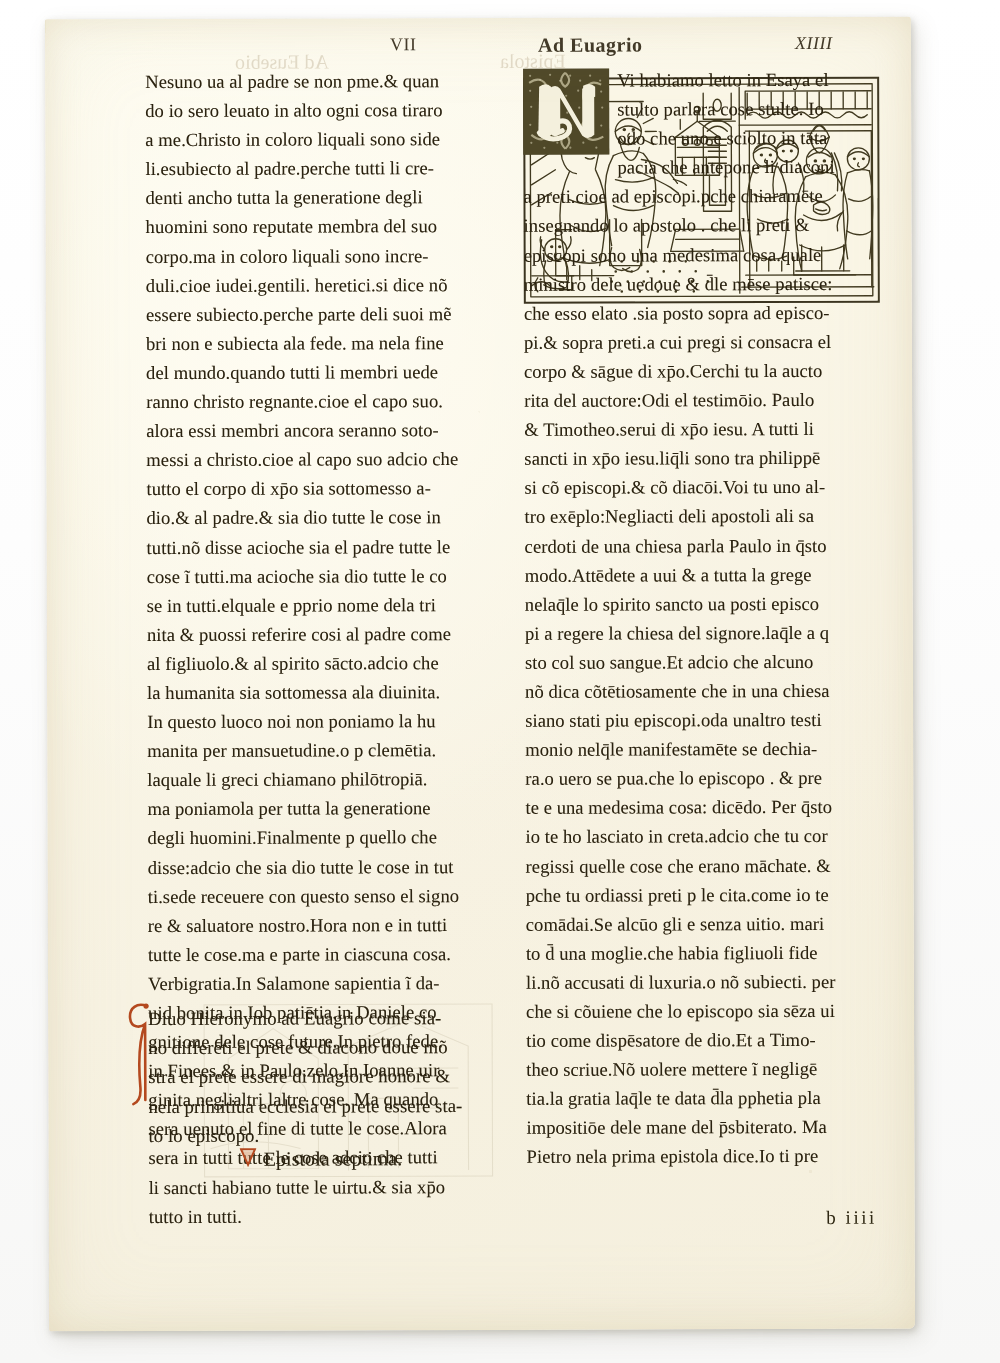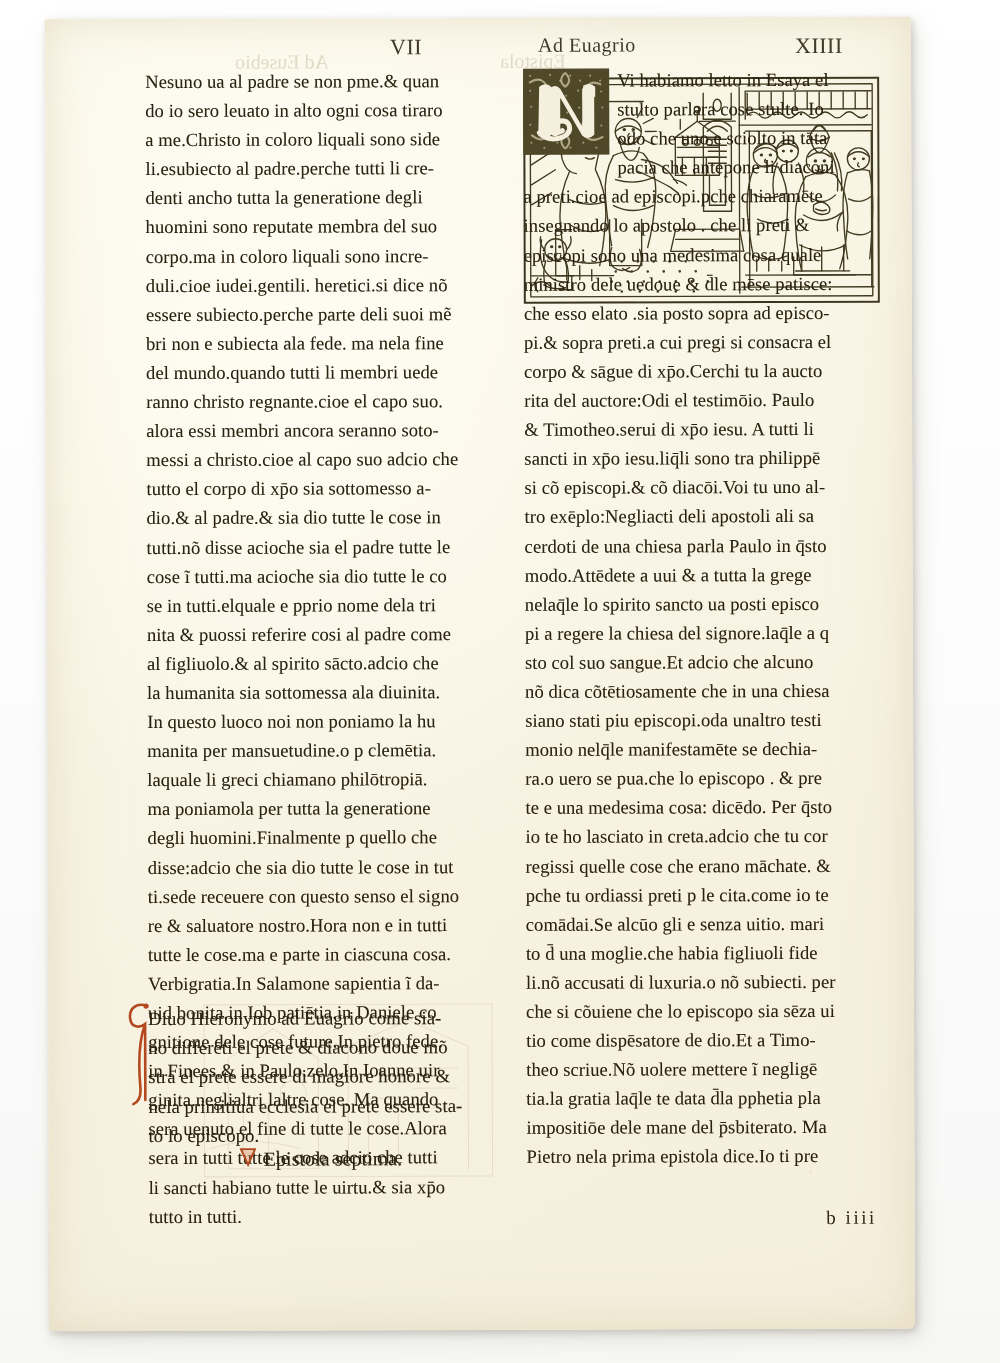--- a/index.html
+++ b/index.html
@@ -53,26 +53,26 @@
     pointer-events:none;
   }
 
   
   #runhead{
     position:absolute;left:0;right:0;top:16px;height:32px;
   }
   .rh{
     position:absolute;top:0;
     font-family:"Liberation Serif", serif;
-    font-size:22px;letter-spacing:.5px;color:#3c3323;
+    font-size:18px;letter-spacing:.5px;color:#3c3323;
     white-space:nowrap;
   }
   #rh-left{left:345px;}
-  #rh-center{left:493px;font-size:20px;}
-  #rh-right{left:750px;}
+  #rh-center{left:493px;font-size:20px;font-weight:bold;}
+  #rh-right{left:750px;font-style:italic;}
   
   .showthru{
     position:absolute;top:16px;
     font-family:"Liberation Serif", serif;
     font-size:20px;color:#b9a98a;opacity:.38;
     transform:scaleX(-1);white-space:nowrap;pointer-events:none;
   }
   #st-1{left:190px;}
   #st-2{left:455px;}
 

